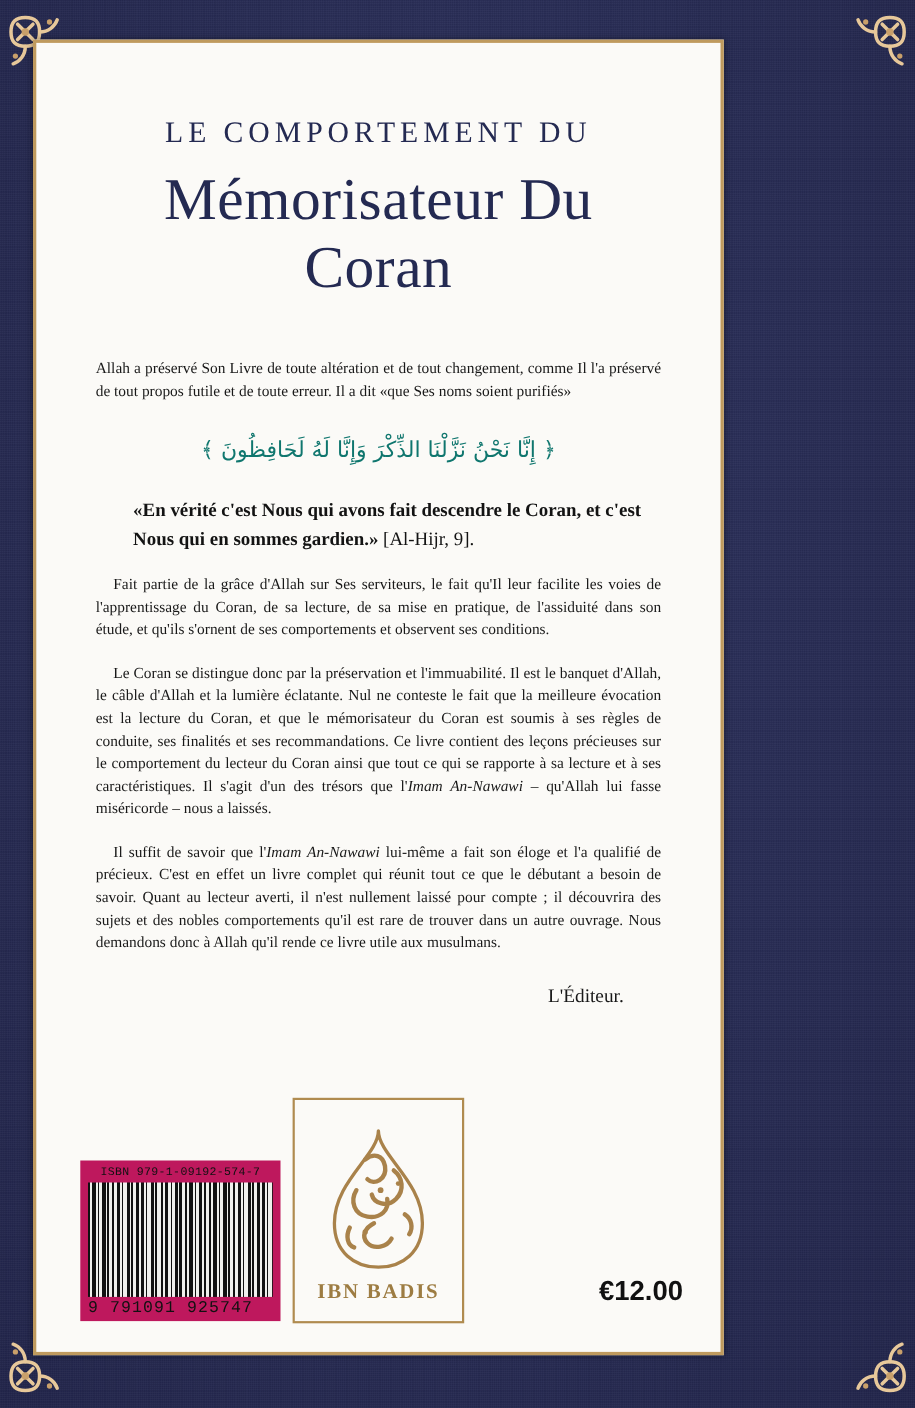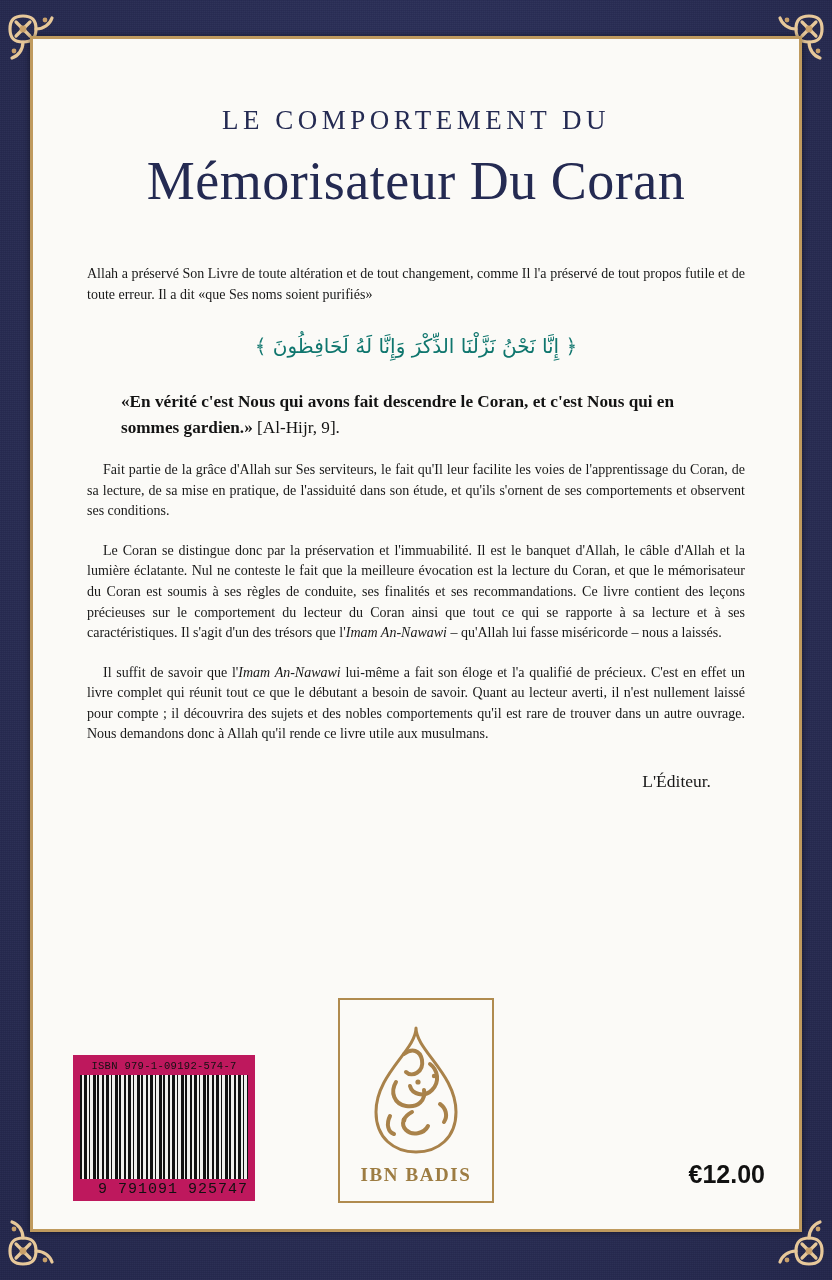--- a/index.html
+++ b/index.html
@@ -25,21 +25,21 @@
       repeating-linear-gradient(90deg, rgba(255,255,255,0.015) 0px, rgba(255,255,255,0.015) 1px, rgba(0,0,0,0.018) 1px, rgba(0,0,0,0.018) 2px),
       radial-gradient(ellipse at 50% 40%, #313663 0%, #282c54 55%, #22254a 100%);
     pointer-events: none;
   }
 
   
   .panel {
     position: absolute;
     left: 30px;
     top: 36px;
-    width: 772px;
+    width: 628px;
     height: 1196px;
     background: #fbfaf7;
     border: 3px solid #bf9a5e;
     box-shadow: 0 0 6px rgba(0,0,0,0.45);
   }
 
   .panel-inner {
     position: absolute;
     inset: 0;
     padding: 44px 54px 0 54px;
@@ -152,21 +152,21 @@
         #111 0px, #111 2px, #efefec 2px, #efefec 4px,
         #111 4px, #111 7px, #efefec 7px, #efefec 9px,
         #111 9px, #111 10px, #efefec 10px, #efefec 13px,
         #111 13px, #111 16px, #efefec 16px, #efefec 17px,
         #111 17px, #111 19px, #efefec 19px, #efefec 22px);
   }
   .barcode-digits {
     font-family: "Liberation Mono", monospace;
     font-size: 15px;
     color: #111;
-    text-align: right;
+    text-align: left;
     letter-spacing: 1px;
     margin-top: 2px;
   }
 
   
   .logo-box {
     position: absolute;
     left: 50%;
     transform: translateX(-50%);
     bottom: 26px;

